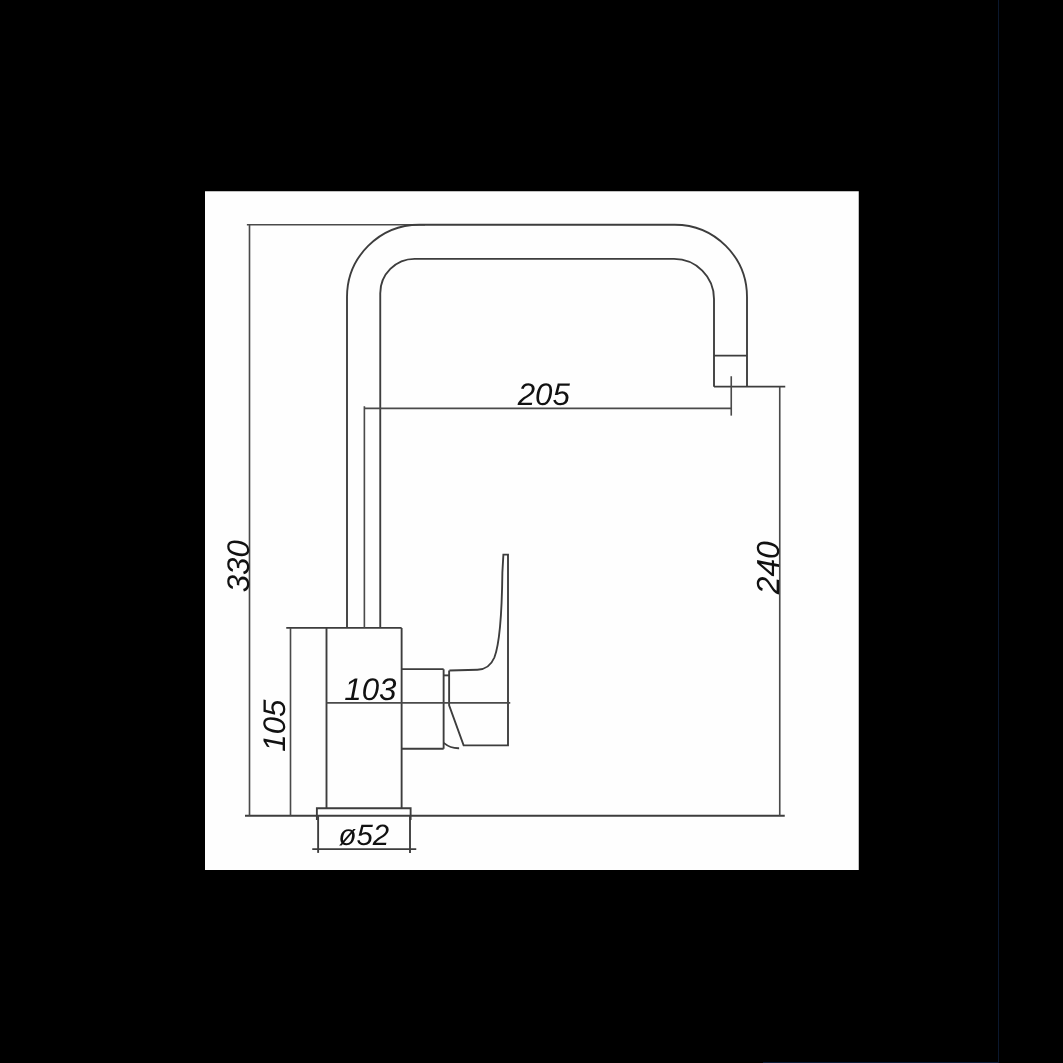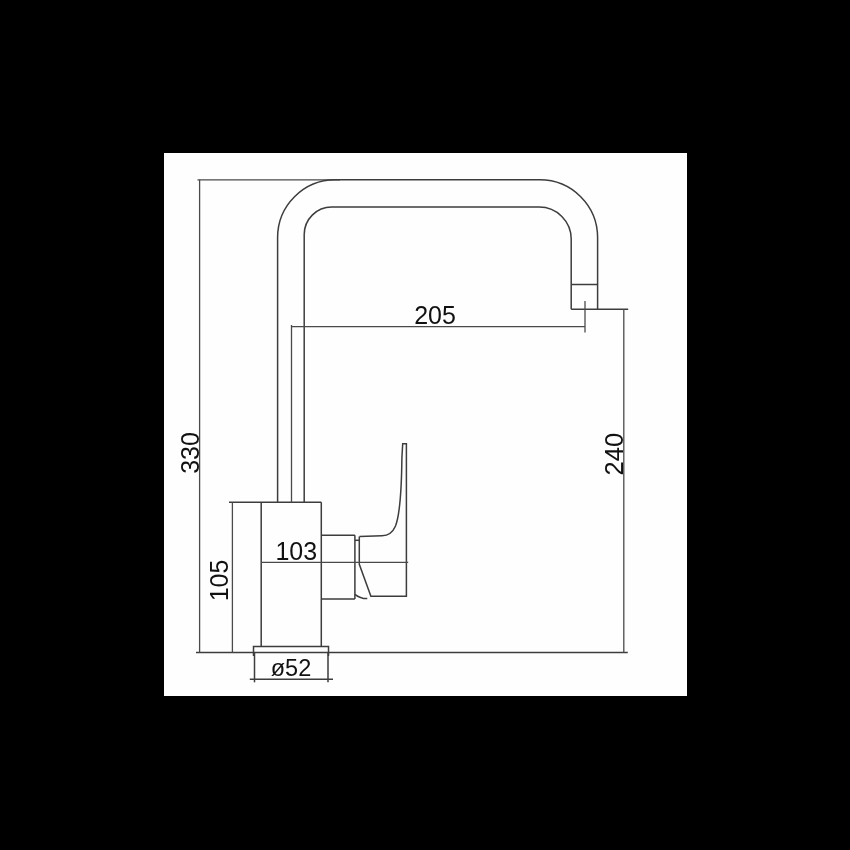--- a/index.html
+++ b/index.html
@@ -1,16 +1,16 @@
 <!DOCTYPE html>
 <html><head>
 <meta charset="utf-8">
 <style>
   html,body{margin:0;padding:0;background:#000;}
-  .page{position:relative;width:799px;height:850px;background:#3b82f6;overflow:hidden;}
+  .page{position:relative;width:799px;height:850px;background:#3b82f6;overflow:hidden;font-style:italic;}
   svg{position:absolute;top:0;left:0;}
   text{font-family:"Liberation Sans", sans-serif;fill:#111;}
 </style>
 </head>
 <body>
 <div class="page">
 <svg width="850" height="850" viewBox="0 0 850 850">
 
   <rect x="0" y="0" width="850" height="850" fill="#000000"></rect>
 

